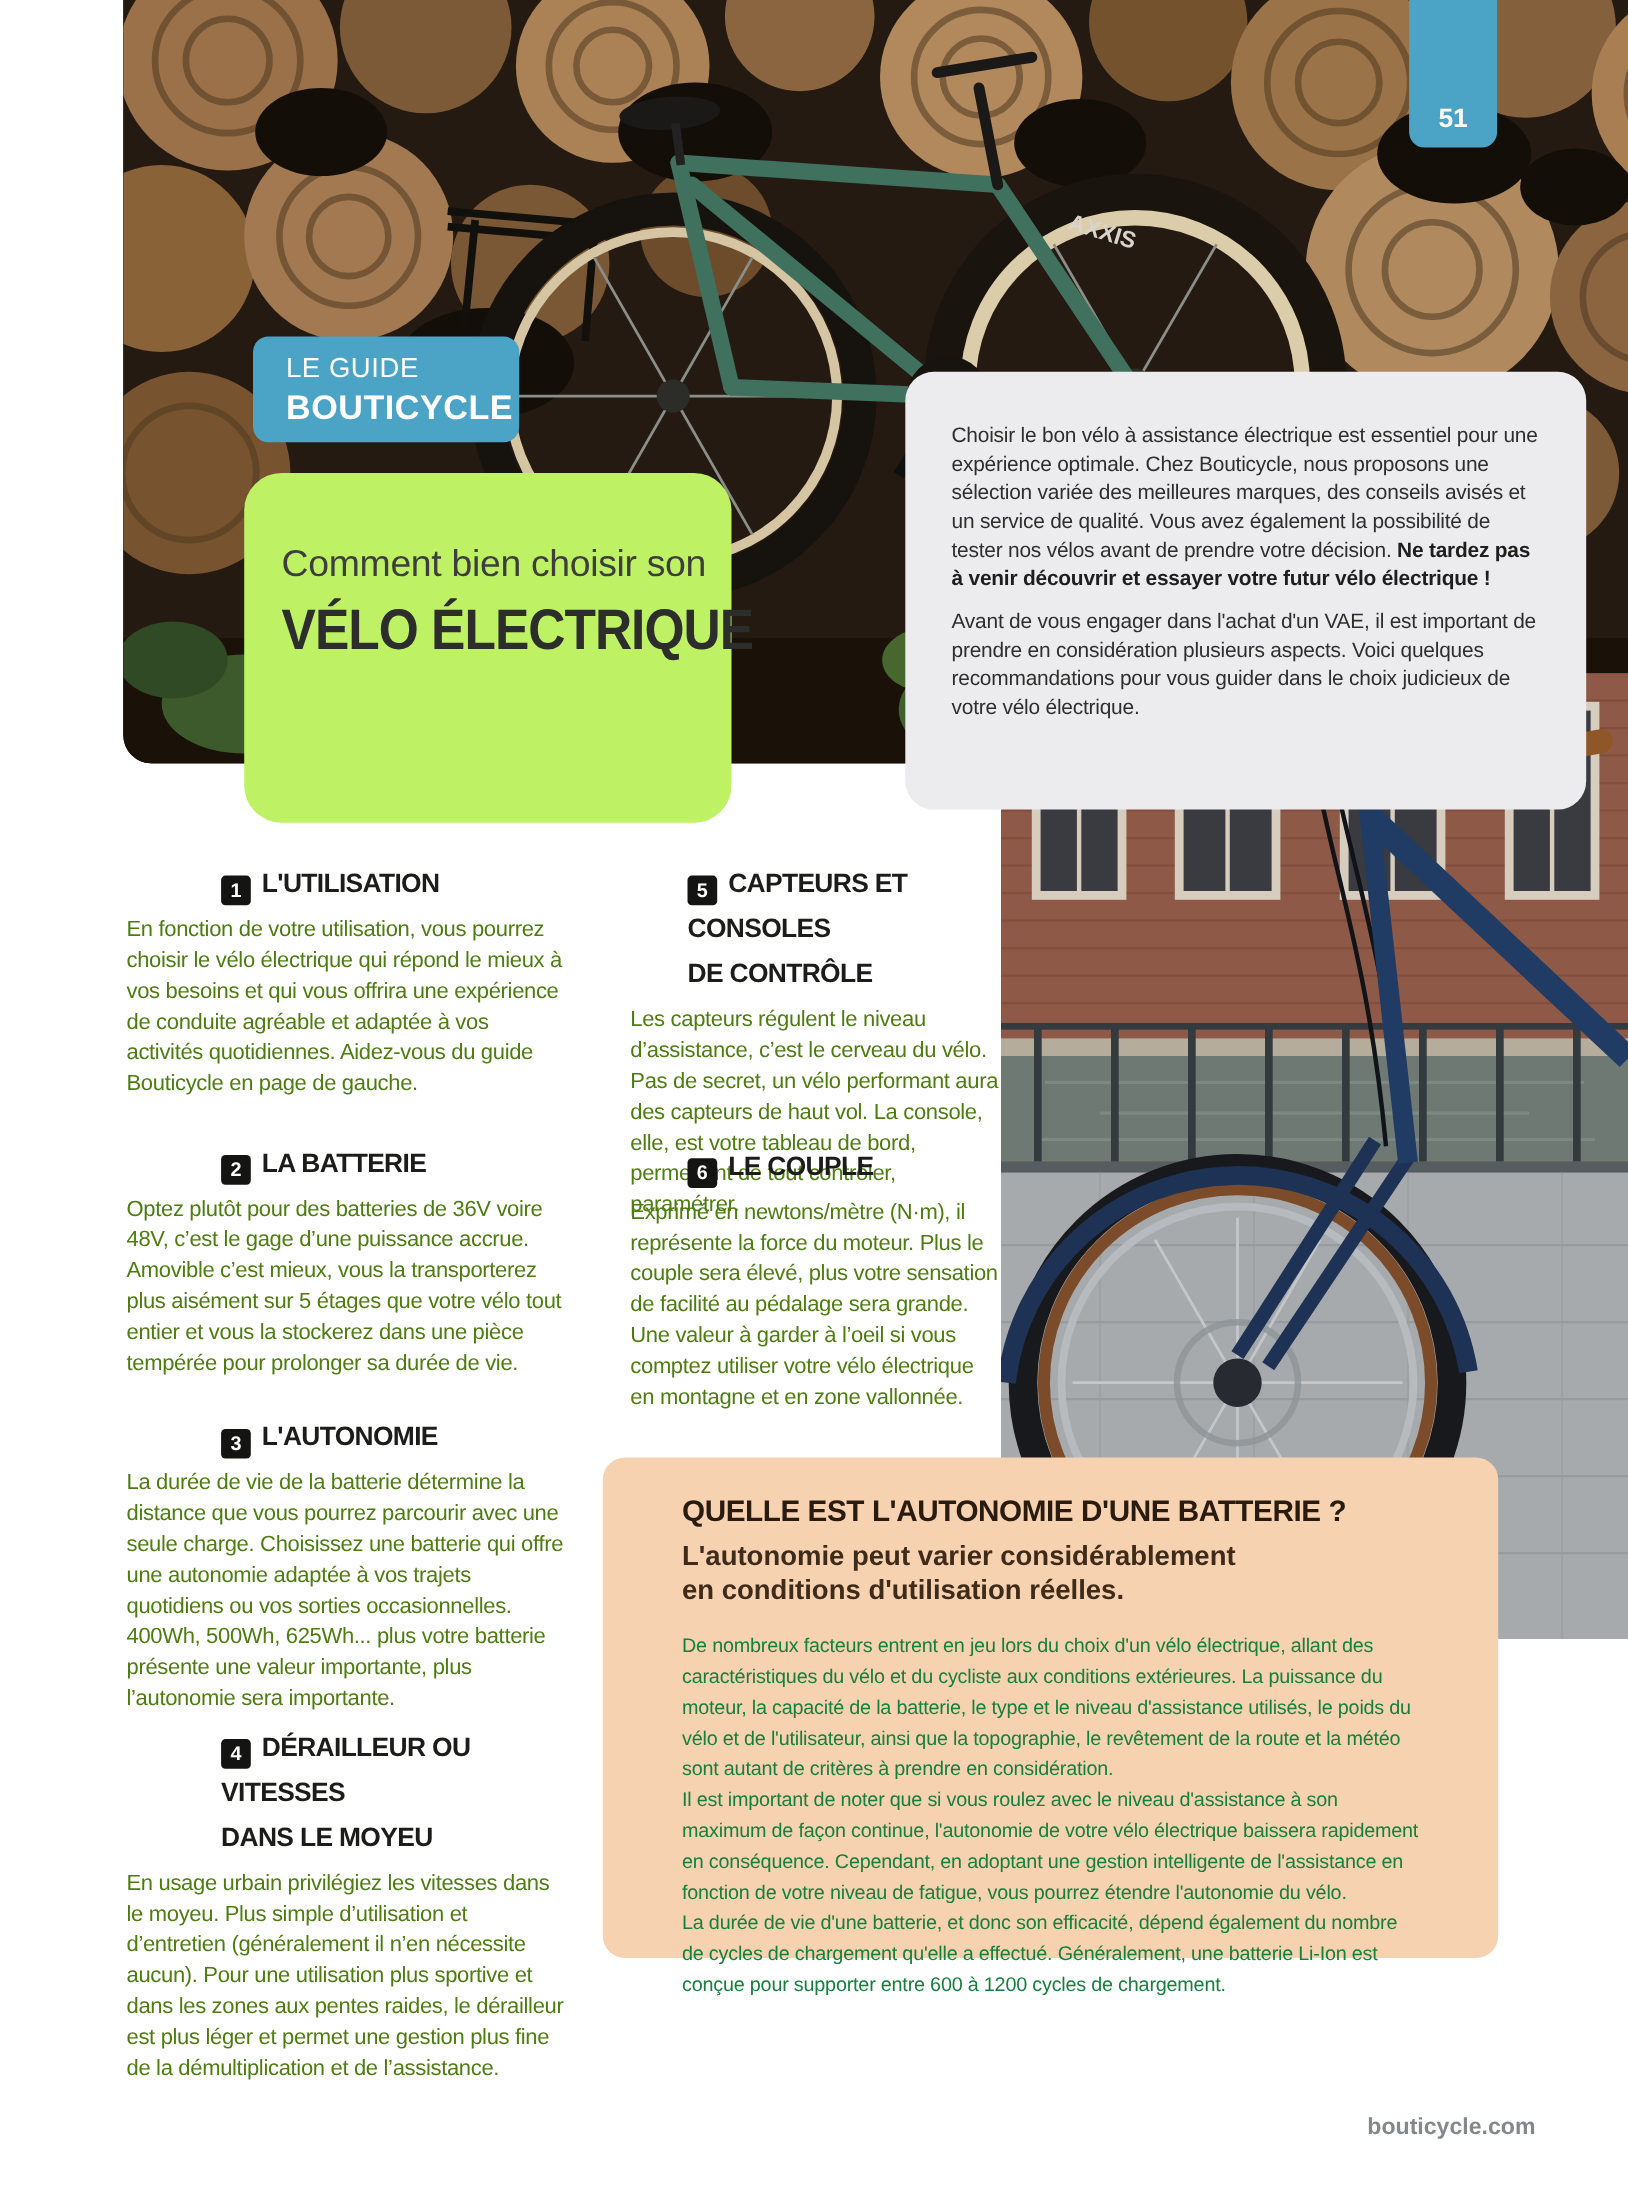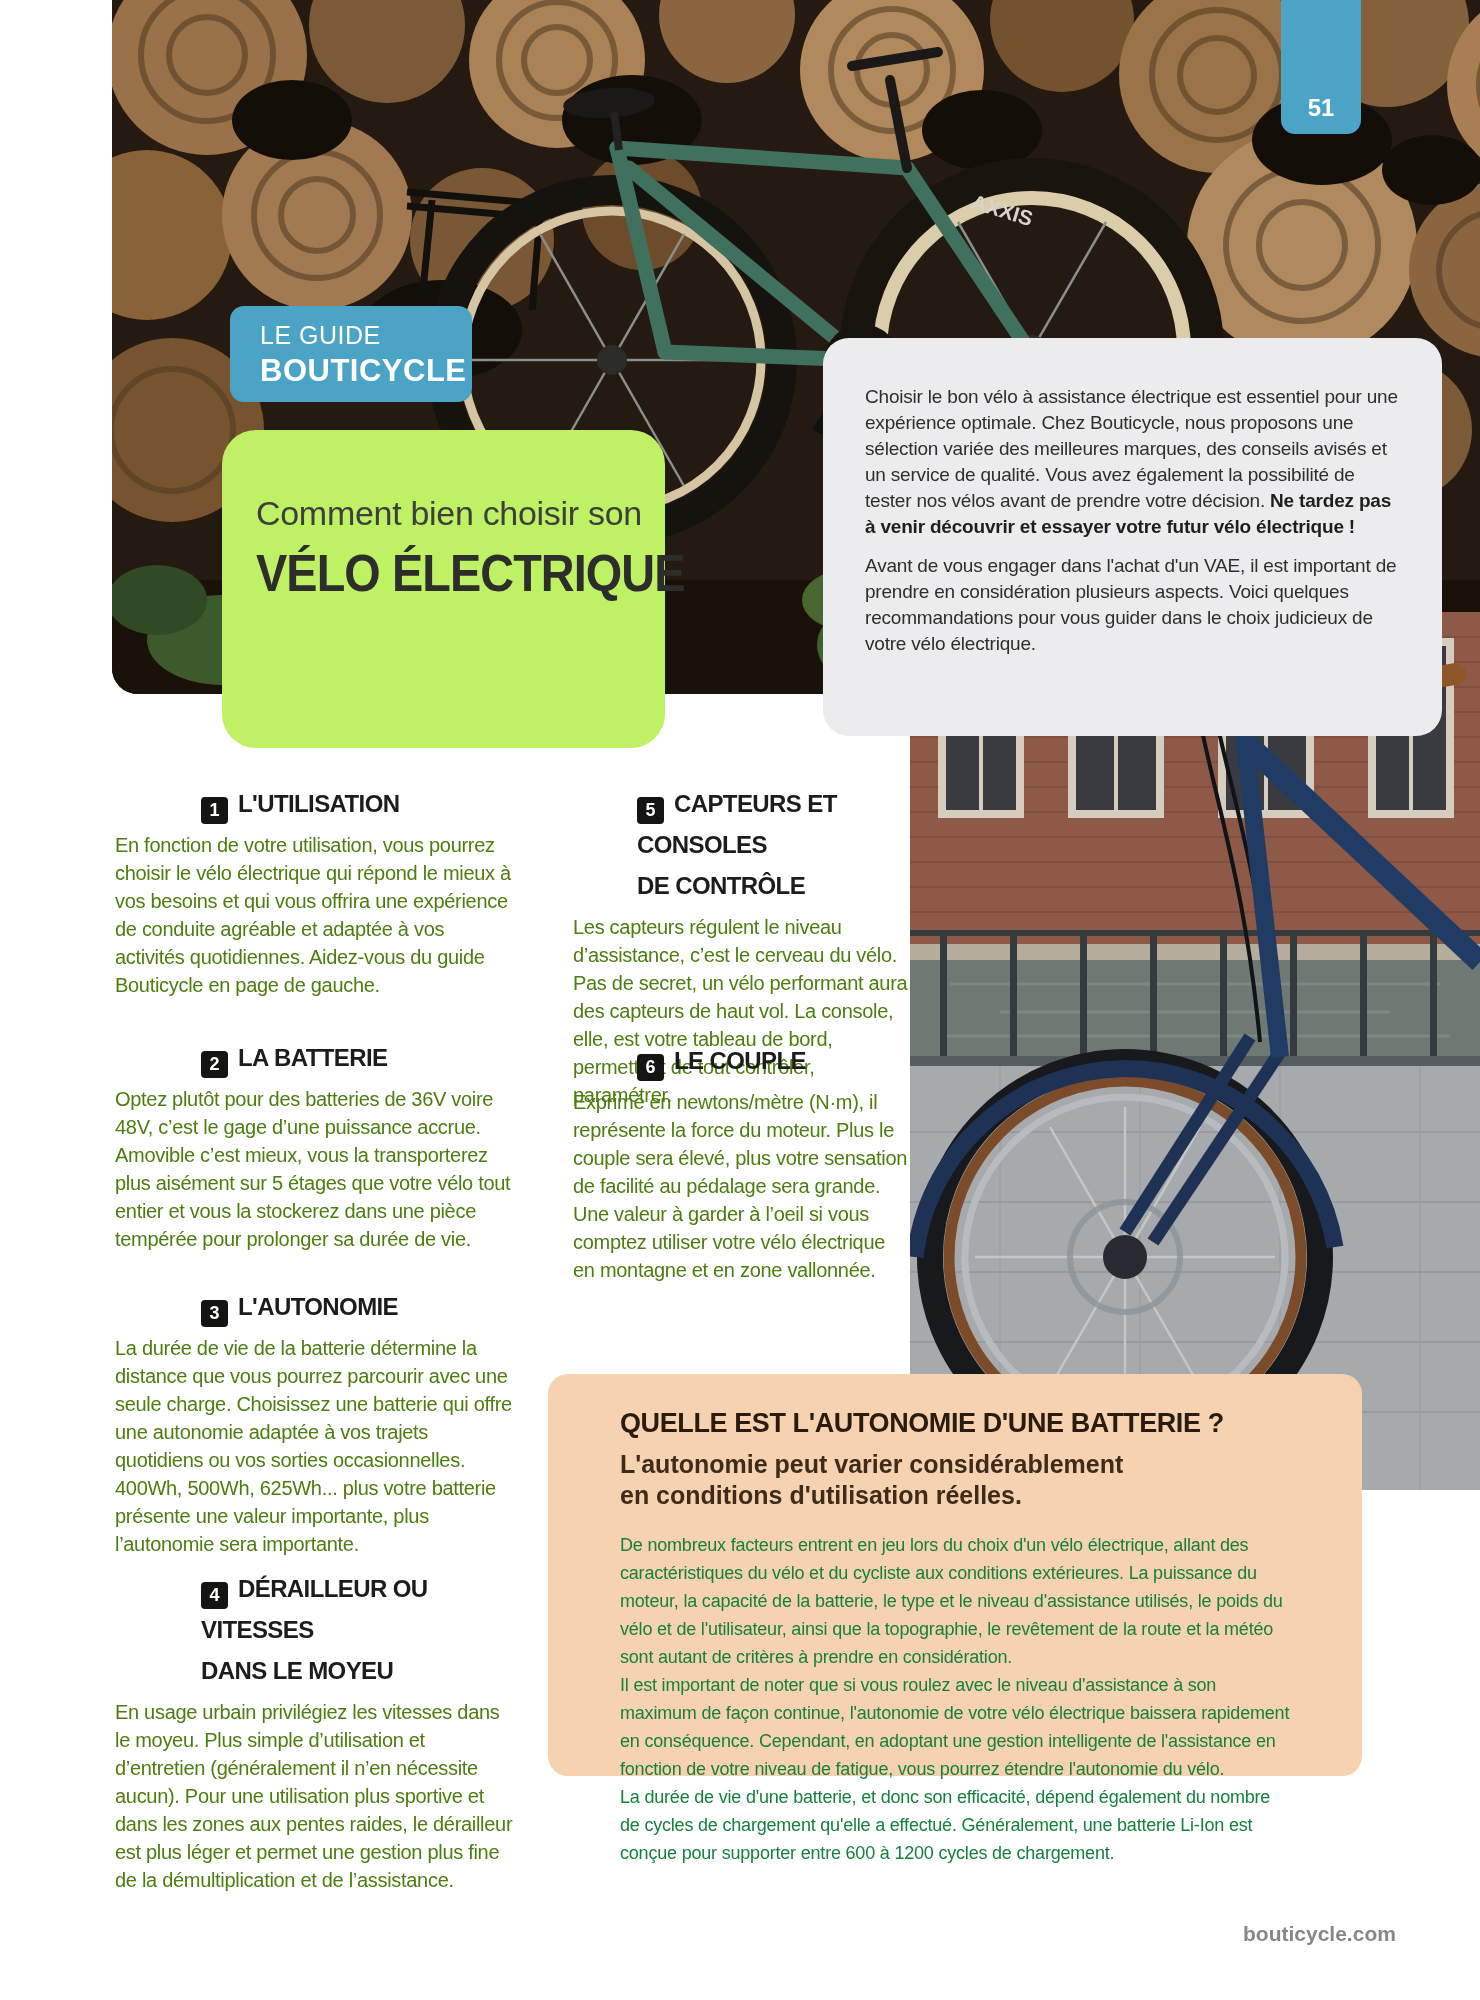--- a/index.html
+++ b/index.html
@@ -35,29 +35,29 @@
       font-size:19px;line-height:26px;color:#2e2e2d;letter-spacing:-0.2px;}
   .card-intro p{margin:0;}
   .card-intro p + p{margin-top:13px;}
   .card-intro strong{font-weight:700;color:#1e1e1d;}
 
   
   .section{position:absolute;width:402px;z-index:10;}
   .sec-mid{width:336px;}
   .sec-head{margin-left:46px;font-size:24px;font-weight:700;letter-spacing:-0.6px;
       line-height:41px;color:#1c1c1a;padding-left:40px;}
-  .sec-mid .sec-head{margin-left:24px;}
+  .sec-mid .sec-head{margin-left:12px;}
   .chip{display:inline-flex;width:27px;height:27px;background:#141412;color:#fff;
       border-radius:4px;align-items:center;justify-content:center;font-size:18px;
       font-weight:700;letter-spacing:0;vertical-align:-4px;margin-right:10px;}
   .sec-body{margin-top:7px;font-size:20px;line-height:28px;color:#4d7c0f;
       letter-spacing:-0.3px;}
 
   
-  .peach{left:548px;top:1374px;width:814px;height:402px;border-radius:20px;
+  .peach{left:548px;top:1325px;width:814px;height:455px;border-radius:20px;
       padding:34px 72px 0 72px;box-sizing:border-box;z-index:10;}
   .peach-title{font-size:27px;font-weight:700;letter-spacing:-0.4px;color:#2a1b10;}
   .peach-sub{font-size:25px;font-weight:700;line-height:31px;color:#3e2b1a;margin-top:10px;}
   .peach-body{margin-top:20px;font-size:18px;line-height:28px;color:#15803d;
       letter-spacing:-0.2px;}
   .peach-body p{margin:0;}
 
   .site-url{left:1243px;top:1922px;font-size:21px;font-weight:700;color:#84888c;z-index:10;}
 </style>
 </head>

